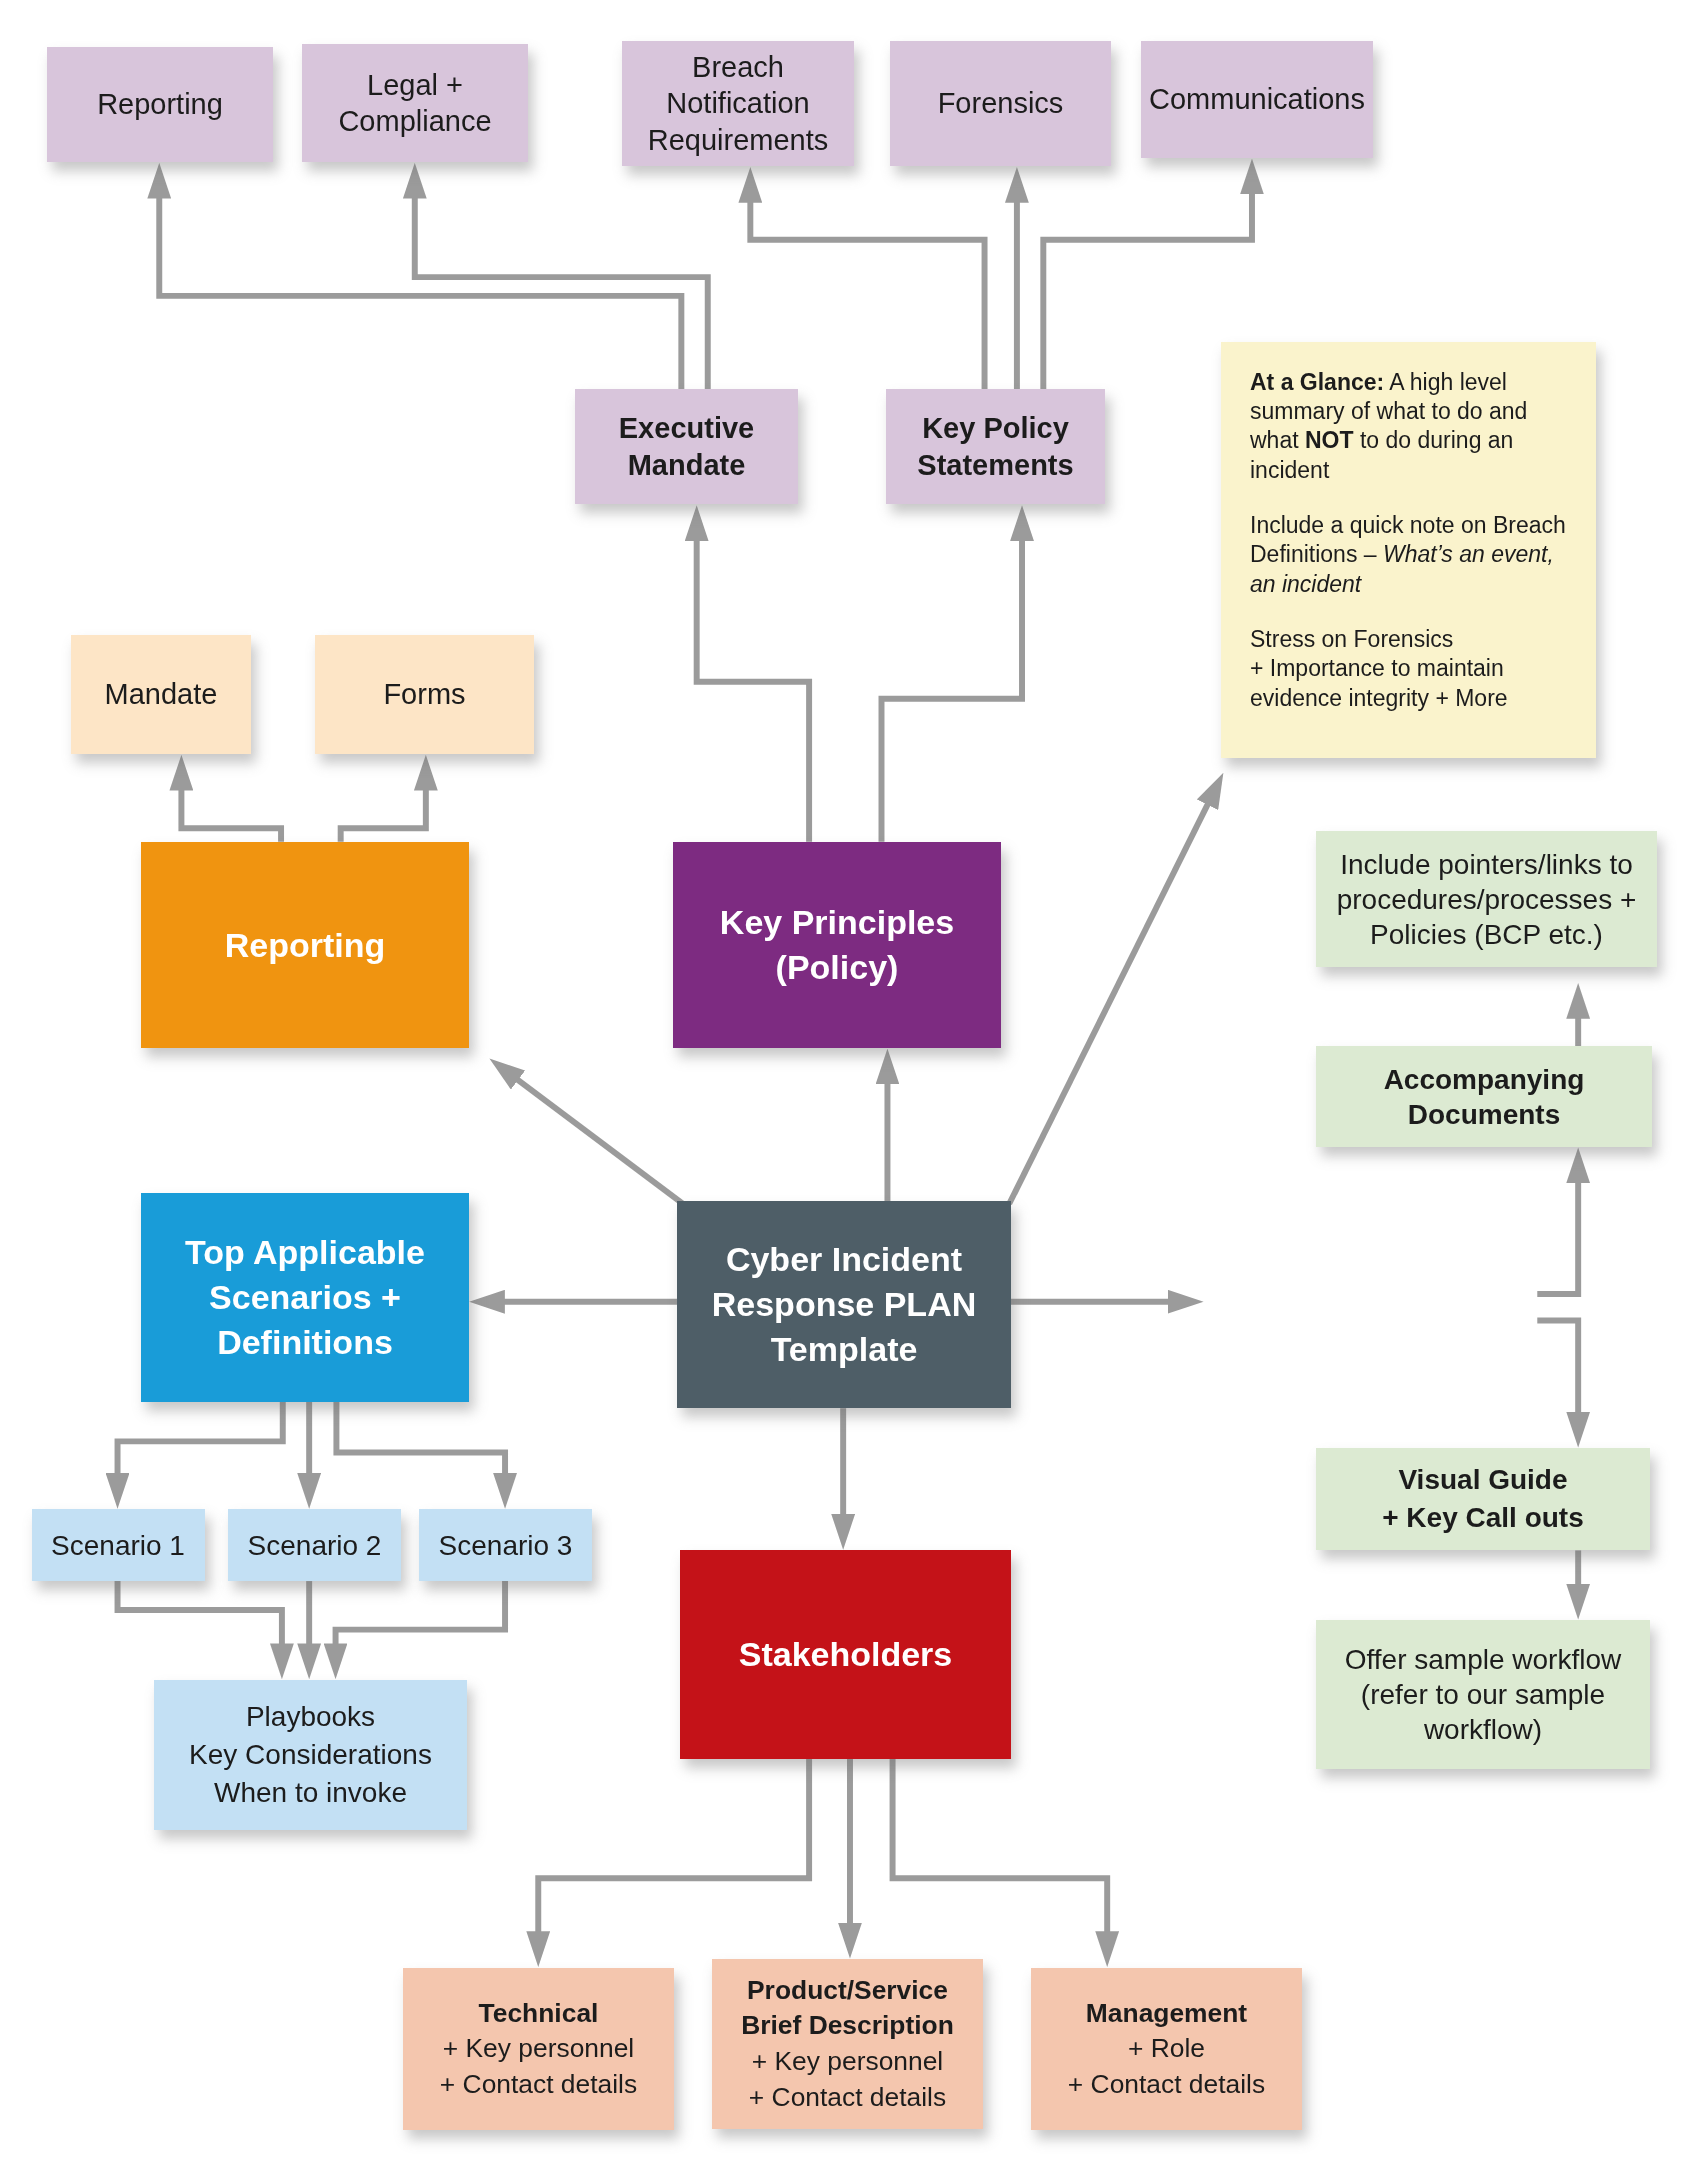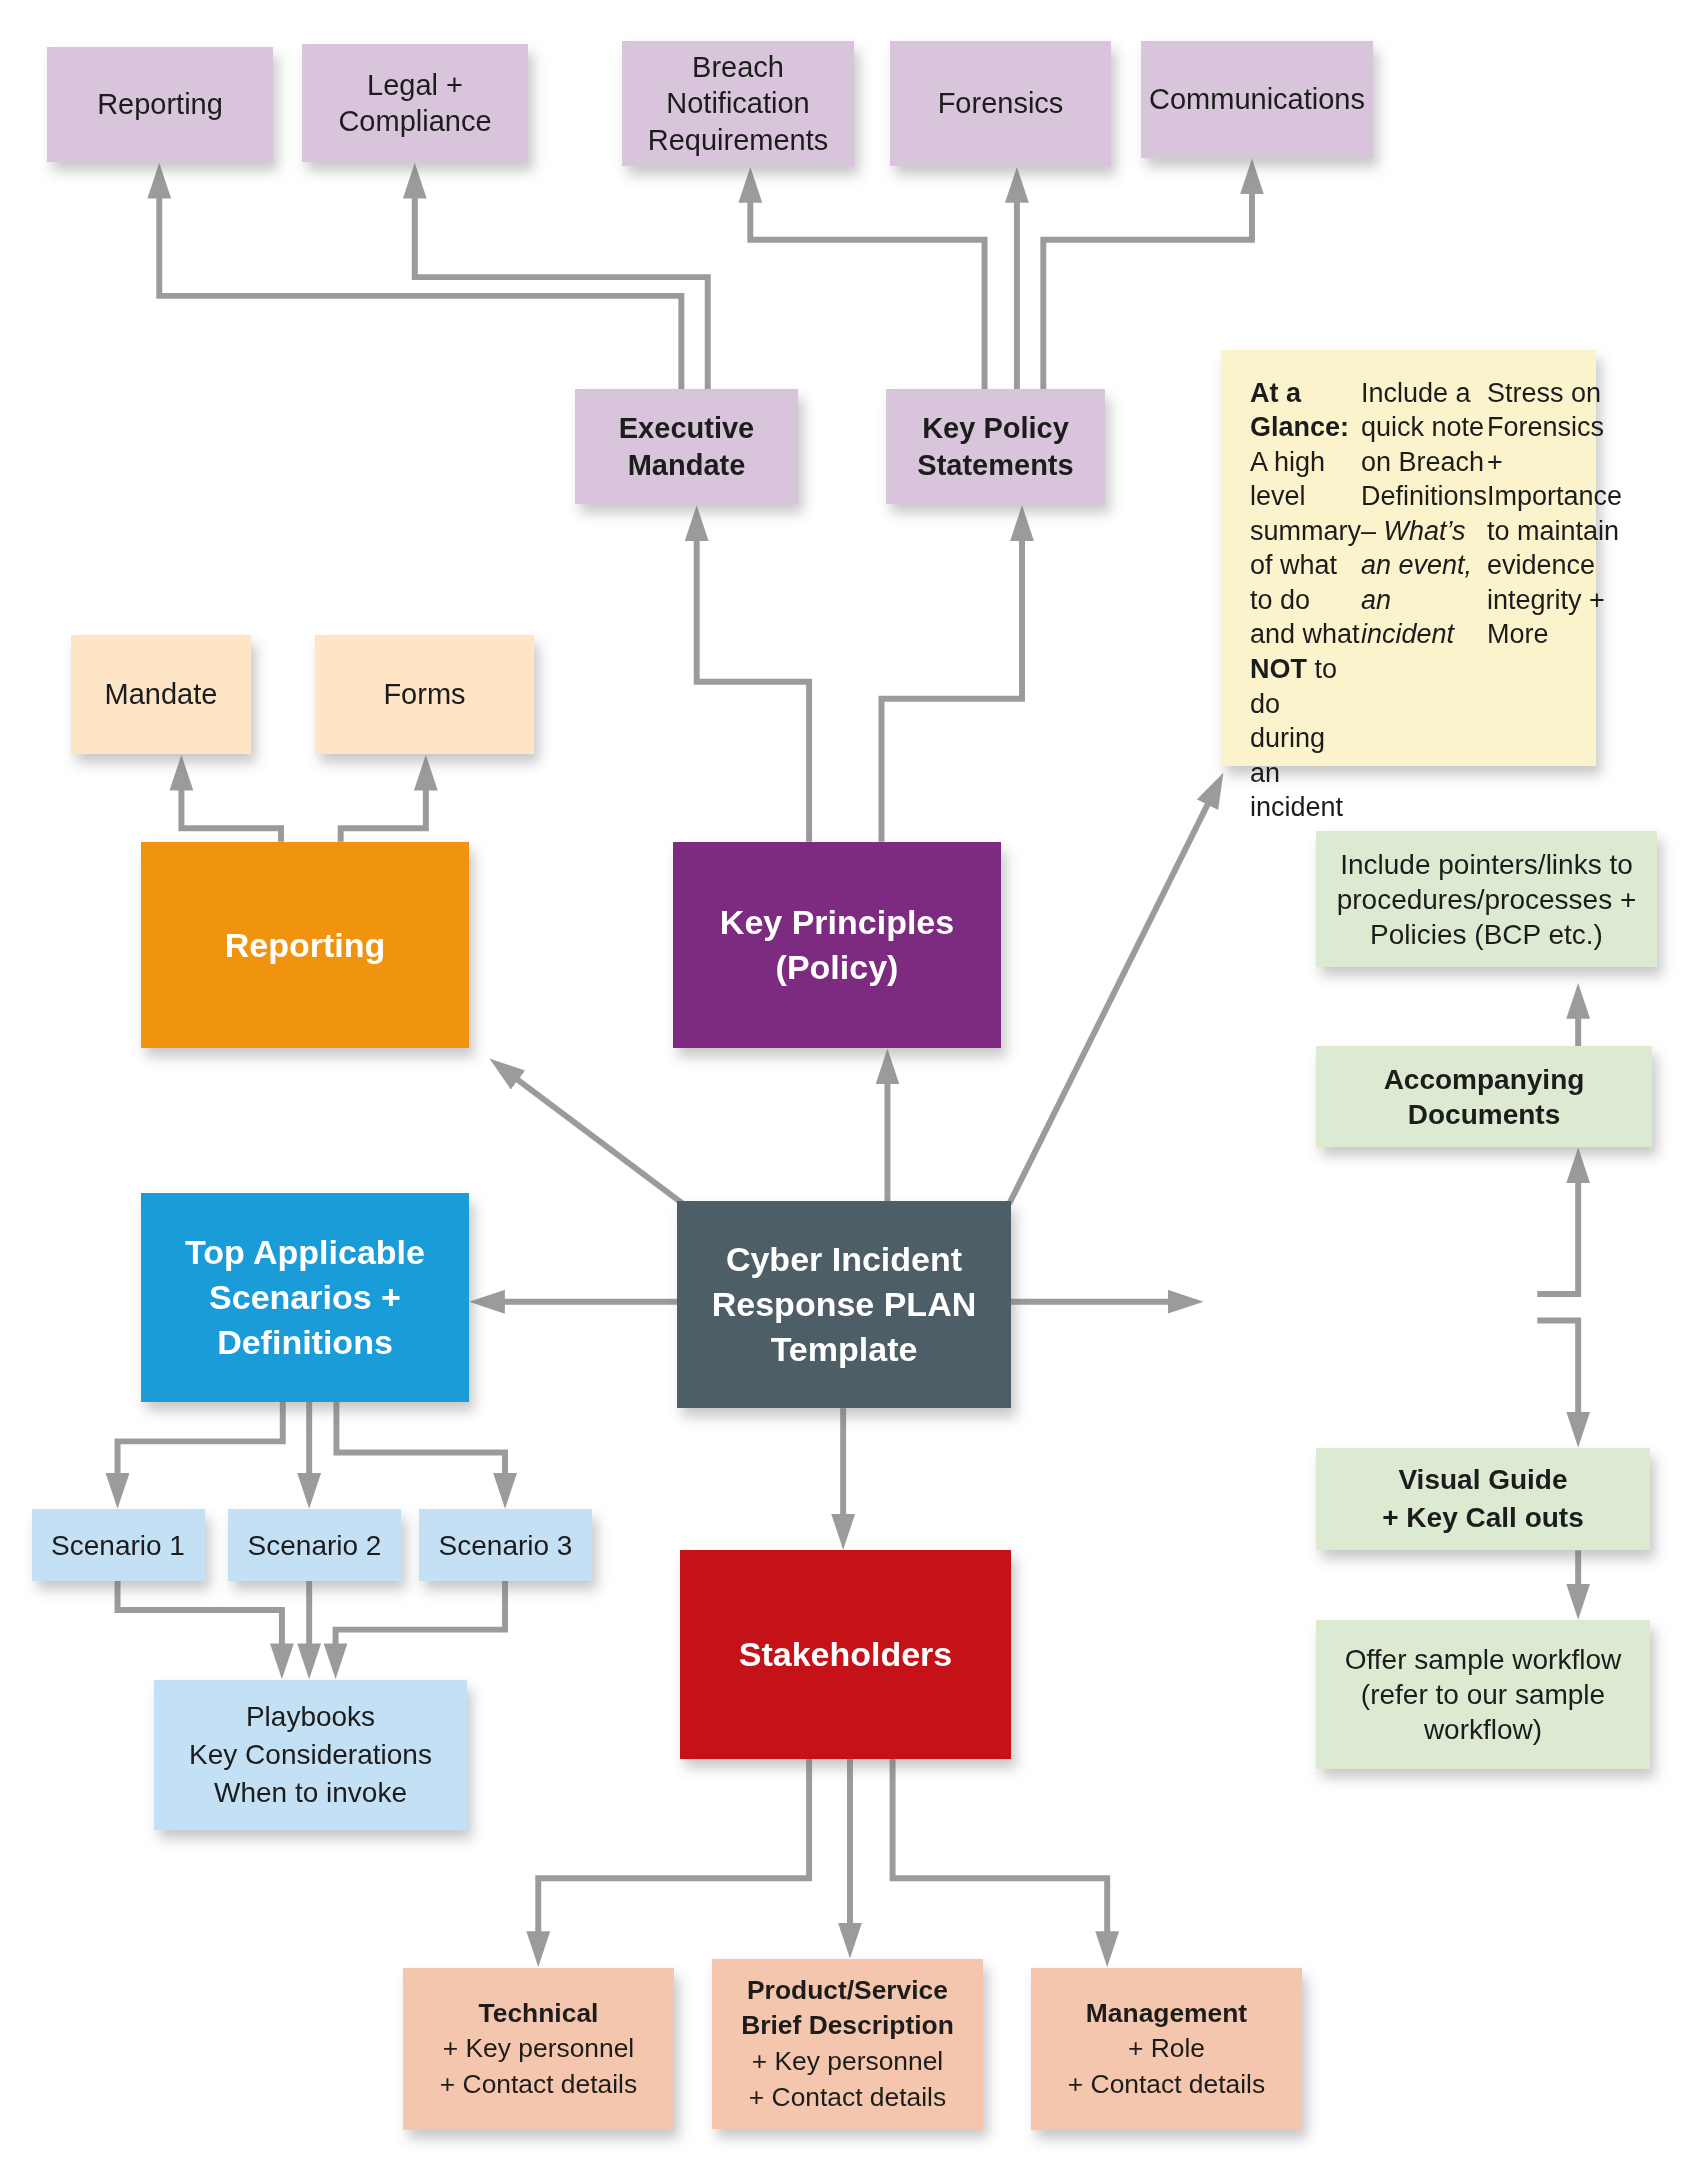--- a/index.html
+++ b/index.html
@@ -16,23 +16,23 @@
   .node{
     position:absolute;z-index:2;box-sizing:border-box;
     display:flex;align-items:center;justify-content:center;
     text-align:center;line-height:1.25;
     box-shadow:5.1px 8.5px 12px rgba(110,110,110,0.38);
     color:var(--text_dark);
   }
   .lavender{background:var(--lavender);font-size:29px;}
   .peach{background:var(--peach);font-size:29px;}
   .yellow{
-    background:var(--yellow);font-size:27px;text-align:left;
-    align-items:flex-start;justify-content:flex-start;
-    padding:25.6px 22px 20.4px 29px;line-height:1.28;margin-top:8px;
+    background:var(--yellow);font-size:23px;text-align:left;
+    flex-direction:column;align-items:flex-start;justify-content:flex-start;
+    padding:25.6px 22px 20.4px 29px;line-height:1.28;
   }
   .yellow p{margin:0 0 25.6px 0;}
   .yellow .b{font-weight:bold;}
   .yellow .i{font-style:italic;text-align:right;}
   .lightgreen{background:var(--light_green);font-size:28px;padding:8.5px 12px;}
   .lightblue{background:var(--light_blue);font-size:28px;}
   .salmon{background:var(--salmon);font-size:26.4px;flex-direction:column;padding:8.5px;}
   .salmon .title{font-weight:bold;display:block;}
   .salmon span{display:block;line-height:1.35;}
   .big{font-size:34px;font-weight:bold;color:var(--text_light);line-height:1.32;padding:6.8px 15.3px;}

